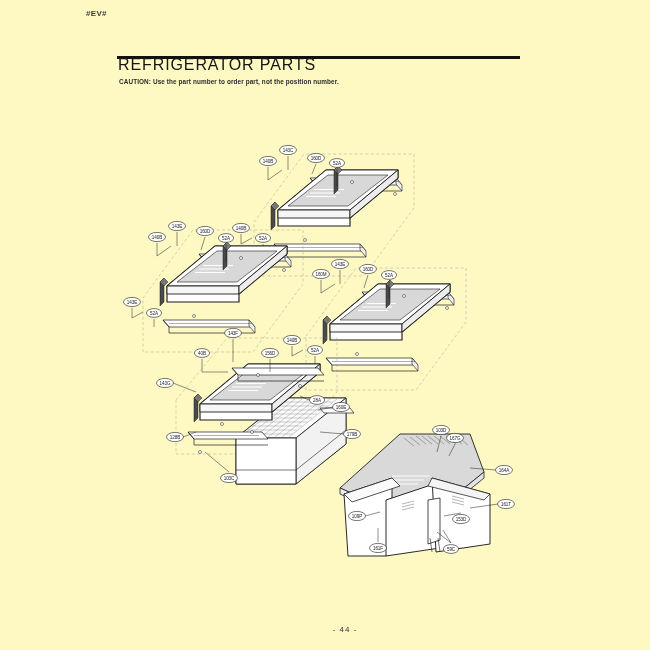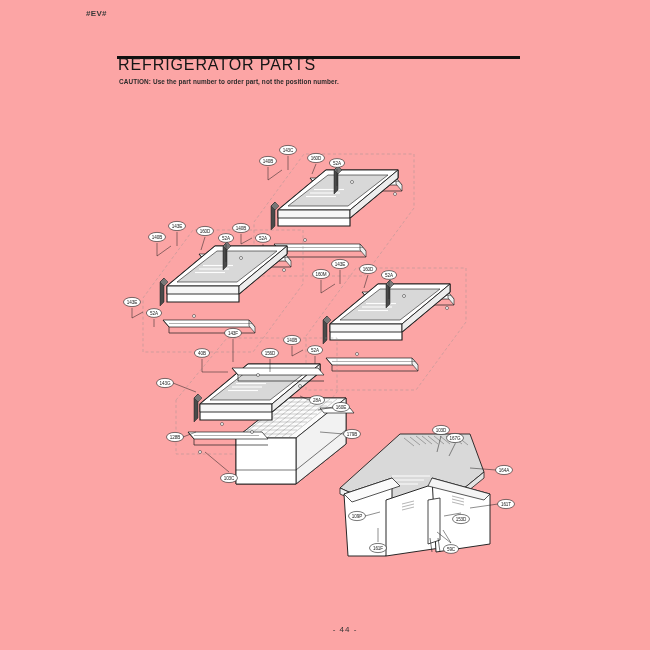--- a/index.html
+++ b/index.html
@@ -1,18 +1,18 @@
 <!DOCTYPE html>
 <html><head>
 <meta charset="utf-8">
 <style>
   html,body{margin:0;padding:0;background:#fff;}
   body{width:650px;height:650px;position:relative;overflow:hidden;
        font-family:"Liberation Sans",sans-serif;color:#111;}
-  .page{position:absolute;inset:0;background:#fca5a5;}
+  .page{position:absolute;inset:0;background:#fef9c3;}
 
   #evmark{position:absolute;left:86px;top:9px;font-size:8px;
           letter-spacing:.3px;font-weight:700;color:#3a3a3a;}
 
   #rule{position:absolute;left:117px;top:56px;width:403px;height:3px;
         background:#111;}
   #title{position:absolute;left:118px;top:56px;font-size:16px;
          letter-spacing:.9px;color:#161616;font-weight:400;
          font-family:"Liberation Sans",sans-serif;}
   #caution{position:absolute;left:119px;top:78px;font-size:6.4px;

